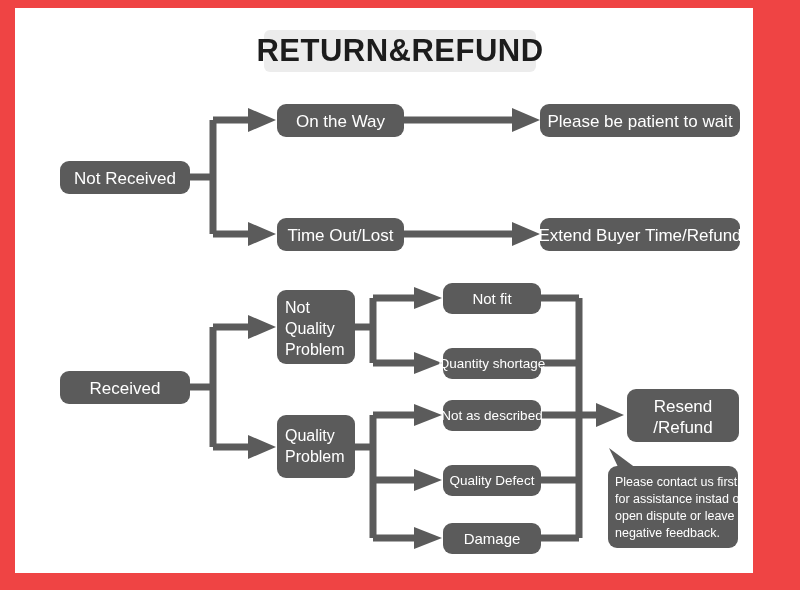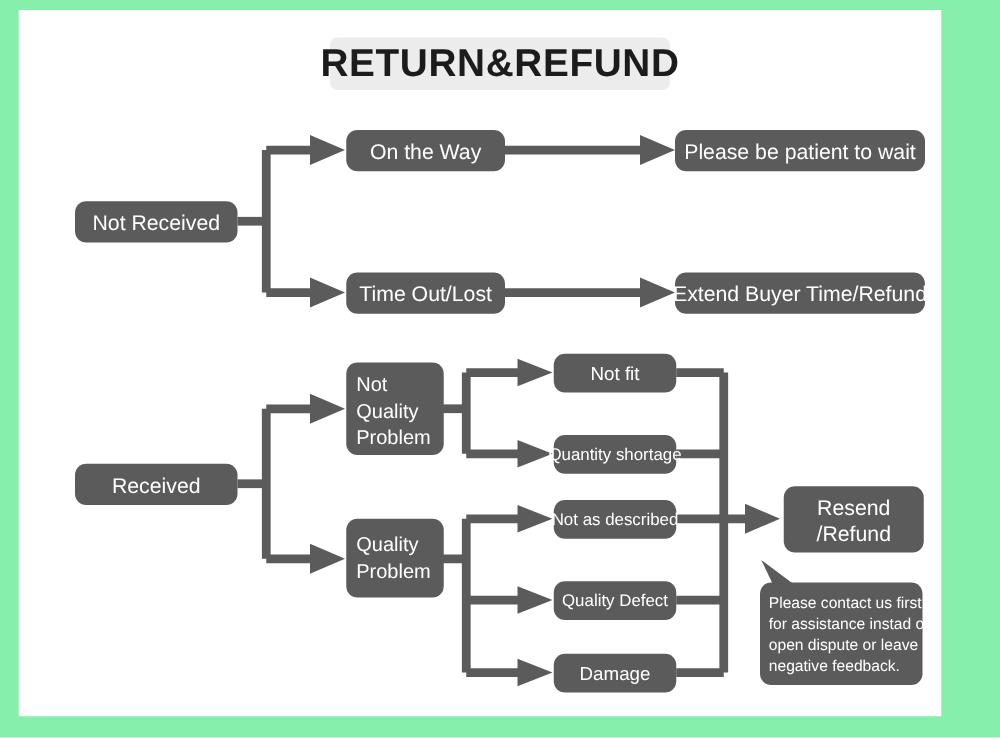--- a/index.html
+++ b/index.html
@@ -10,21 +10,21 @@
   body {
     width: 800px;
     height: 590px;
     overflow: hidden;
     font-family: "Liberation Sans", sans-serif;
   }
   #page {
     position: relative;
     width: 800px;
     height: 590px;
-    background: #86efac;
+    background: #ef4444;
   }
   #canvas {
     position: absolute;
     left: 15px;
     top: 8px;
     width: 738px;
     height: 565px;
     background: #ffffff;
   }
   #flow {

